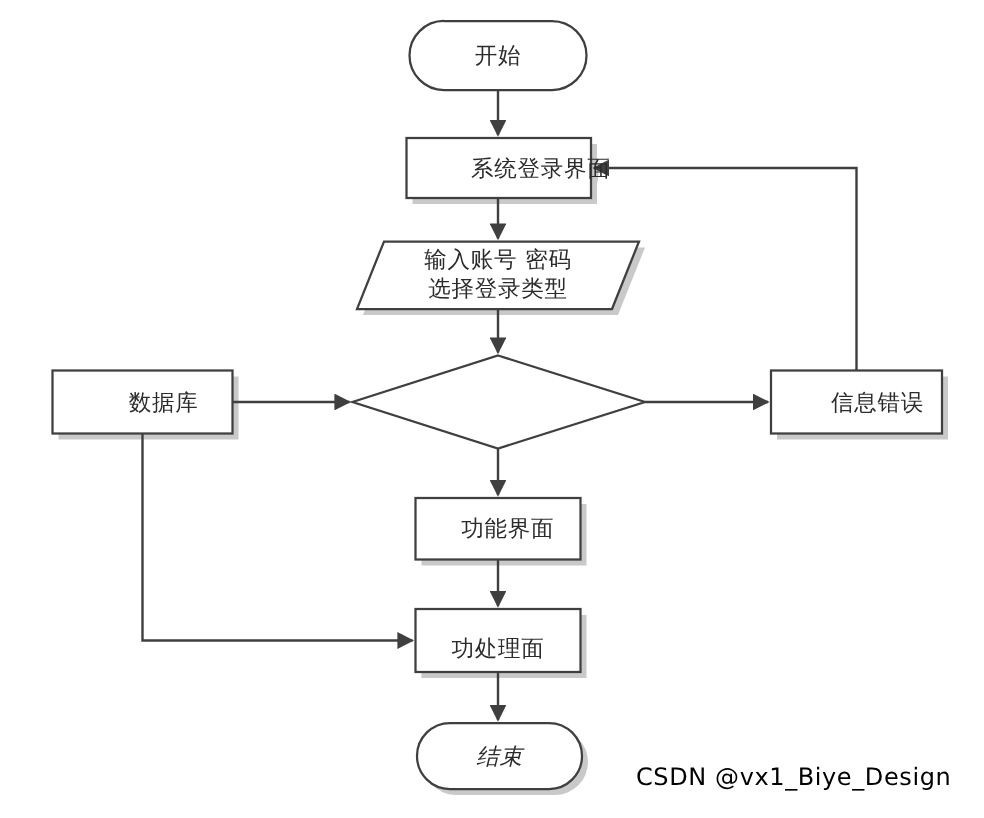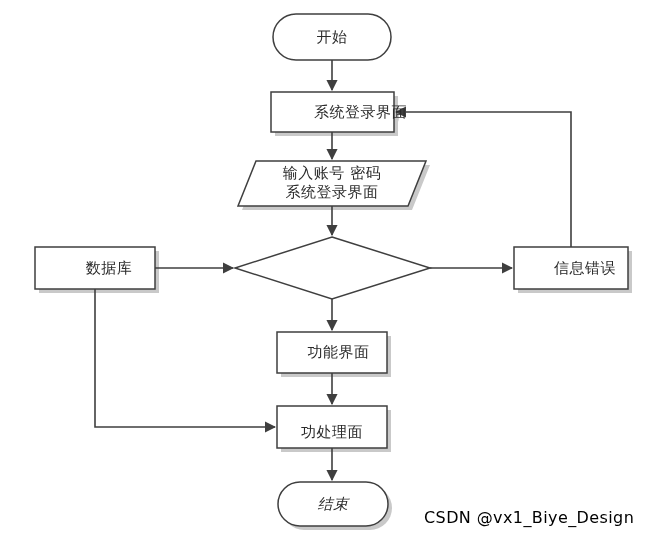--- a/index.html
+++ b/index.html
@@ -105,21 +105,21 @@
       <rect x="277" y="406" width="110" height="42"></rect>
       <rect x="278" y="482" width="110" height="44" rx="22" ry="22"></rect>
     </g>
   </svg>
 
   <div class="node-label" style="left:273px; top:14px; width:118px; height:46px;">开始</div>
 
   <div class="node-label" style="left:271px; top:92px; width:123px; height:40px;padding-left:28px;">系统登录界面</div>
 
   <div class="node-label" style="left:238px; top:160px; width:188px; height:46px;">输入账号 密码
-系统登录界面</div>
+选择登录类型</div>
 
 
   <div class="node-label" style="left:35px; top:247px; width:120px; height:42px;padding-left:14px;">数据库</div>
 
   <div class="node-label" style="left:528px; top:247px; width:114px; height:42px;border-radius:19px;">信息错误</div>
 
   <div class="node-label" style="left:277px; top:332px; width:123px; height:41px;">功能界面</div>
 
   <div class="node-label" style="left:277px; top:406px; width:110px; height:52px;">功处理面</div>
 

